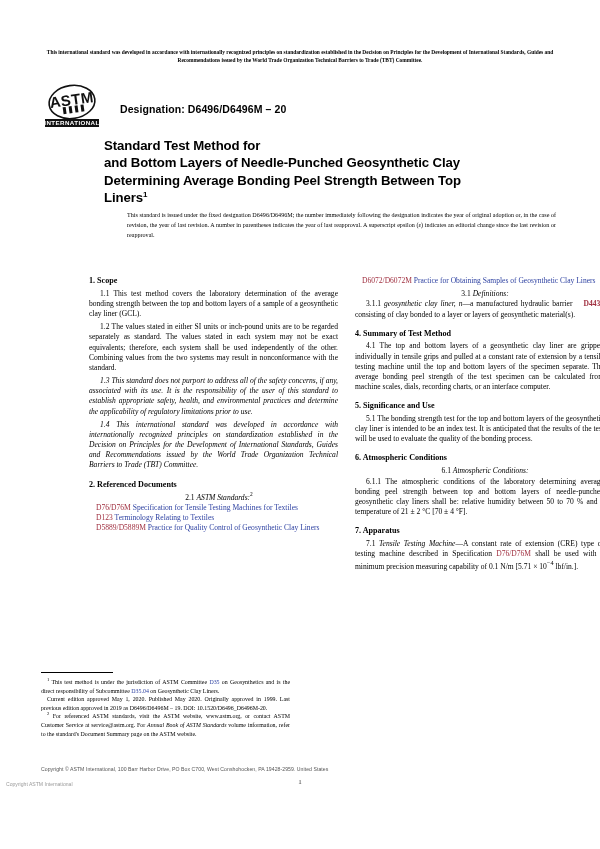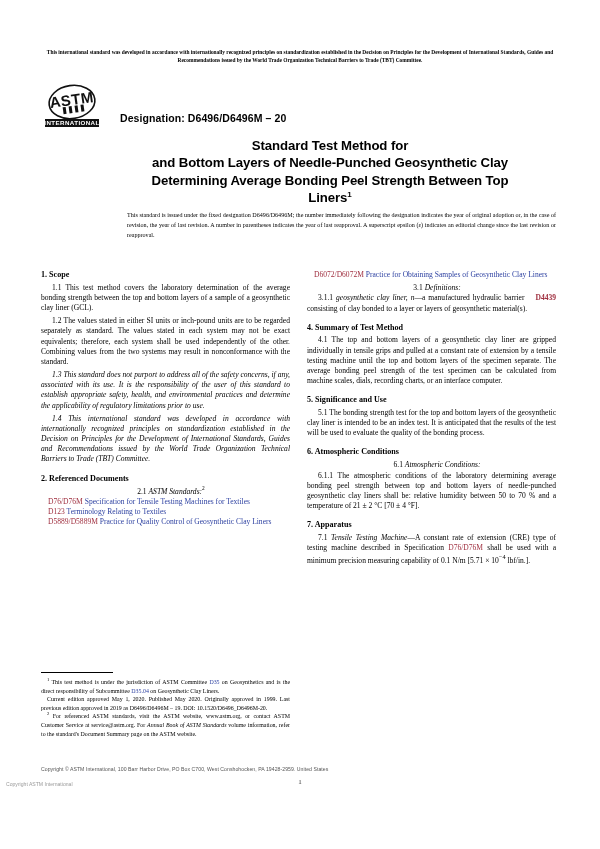--- a/index.html
+++ b/index.html
@@ -47,40 +47,39 @@
     position: absolute;
     left: 0;
     top: 0;
     width: 62px;
     height: 48px;
   }
   .astm-logo svg { display: block; }
   .designation {
     position: absolute;
     left: 78px;
-    top: 30px;
+    top: 21px;
     font-family: "Liberation Sans", sans-serif;
     font-size: 10.5px;
     font-weight: bold;
     letter-spacing: 0.1px;
     white-space: nowrap;
   }
 
   
   .title-block {
     position: absolute;
     left: 104px;
     top: 137px;
     width: 452px;
     font-family: "Liberation Sans", sans-serif;
     font-weight: bold;
     font-size: 13.2px;
     line-height: 1.32;
     letter-spacing: -0.1px;
-    text-align: center;
   }
   .title-block sup {
     font-size: 8px;
     vertical-align: super;
     line-height: 0;
   }
 
   
   .issue-stmt {
     position: absolute;
@@ -89,27 +88,28 @@
     width: 429px;
     font-size: 6.1px;
     line-height: 1.62;
     text-align: justify;
     font-family: "Liberation Serif", serif;
   }
 
   
   .col {
     position: absolute;
-    top: 270px;
+    top: 276px;
     width: 249px;
     font-size: 7.55px;
     line-height: 1.345;
     text-align: justify;
     -webkit-hyphens: none;
     hyphens: none;
+    margin-left: 48px;
   }
   .col-left  { left: 41px; }
   .col-right { left: 307px; }
 
   h2.sec {
     font-size: 8.1px;
     font-weight: bold;
     margin: 9px 0 2.5px 0;
     text-align: left;
     line-height: 1.25;

